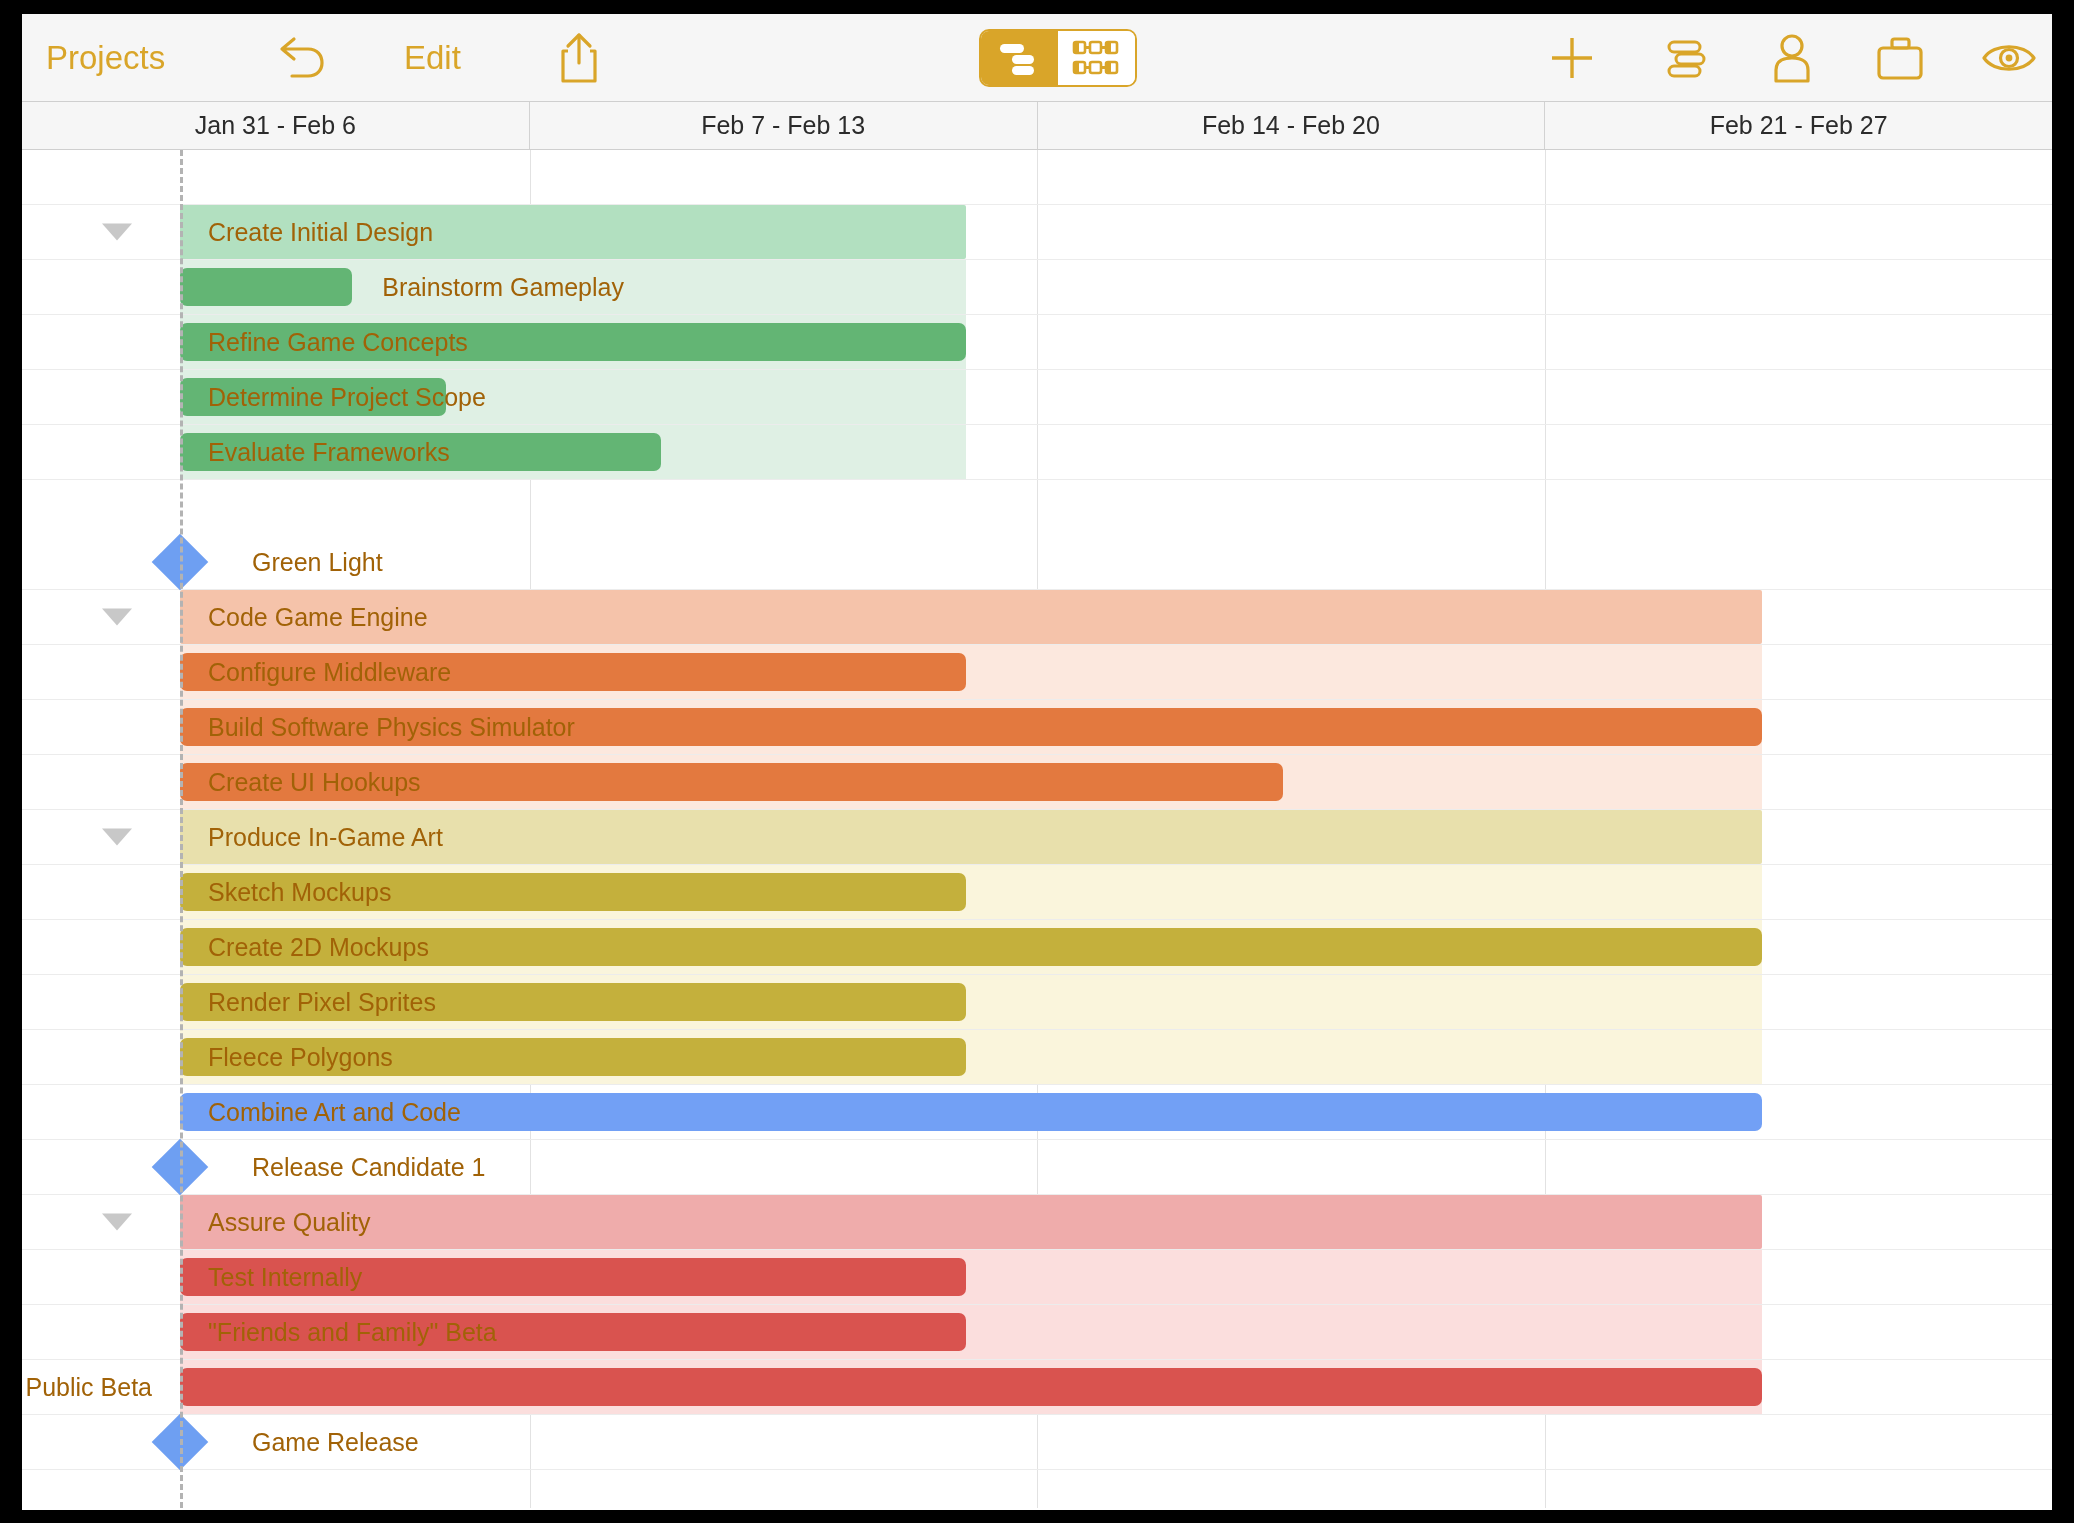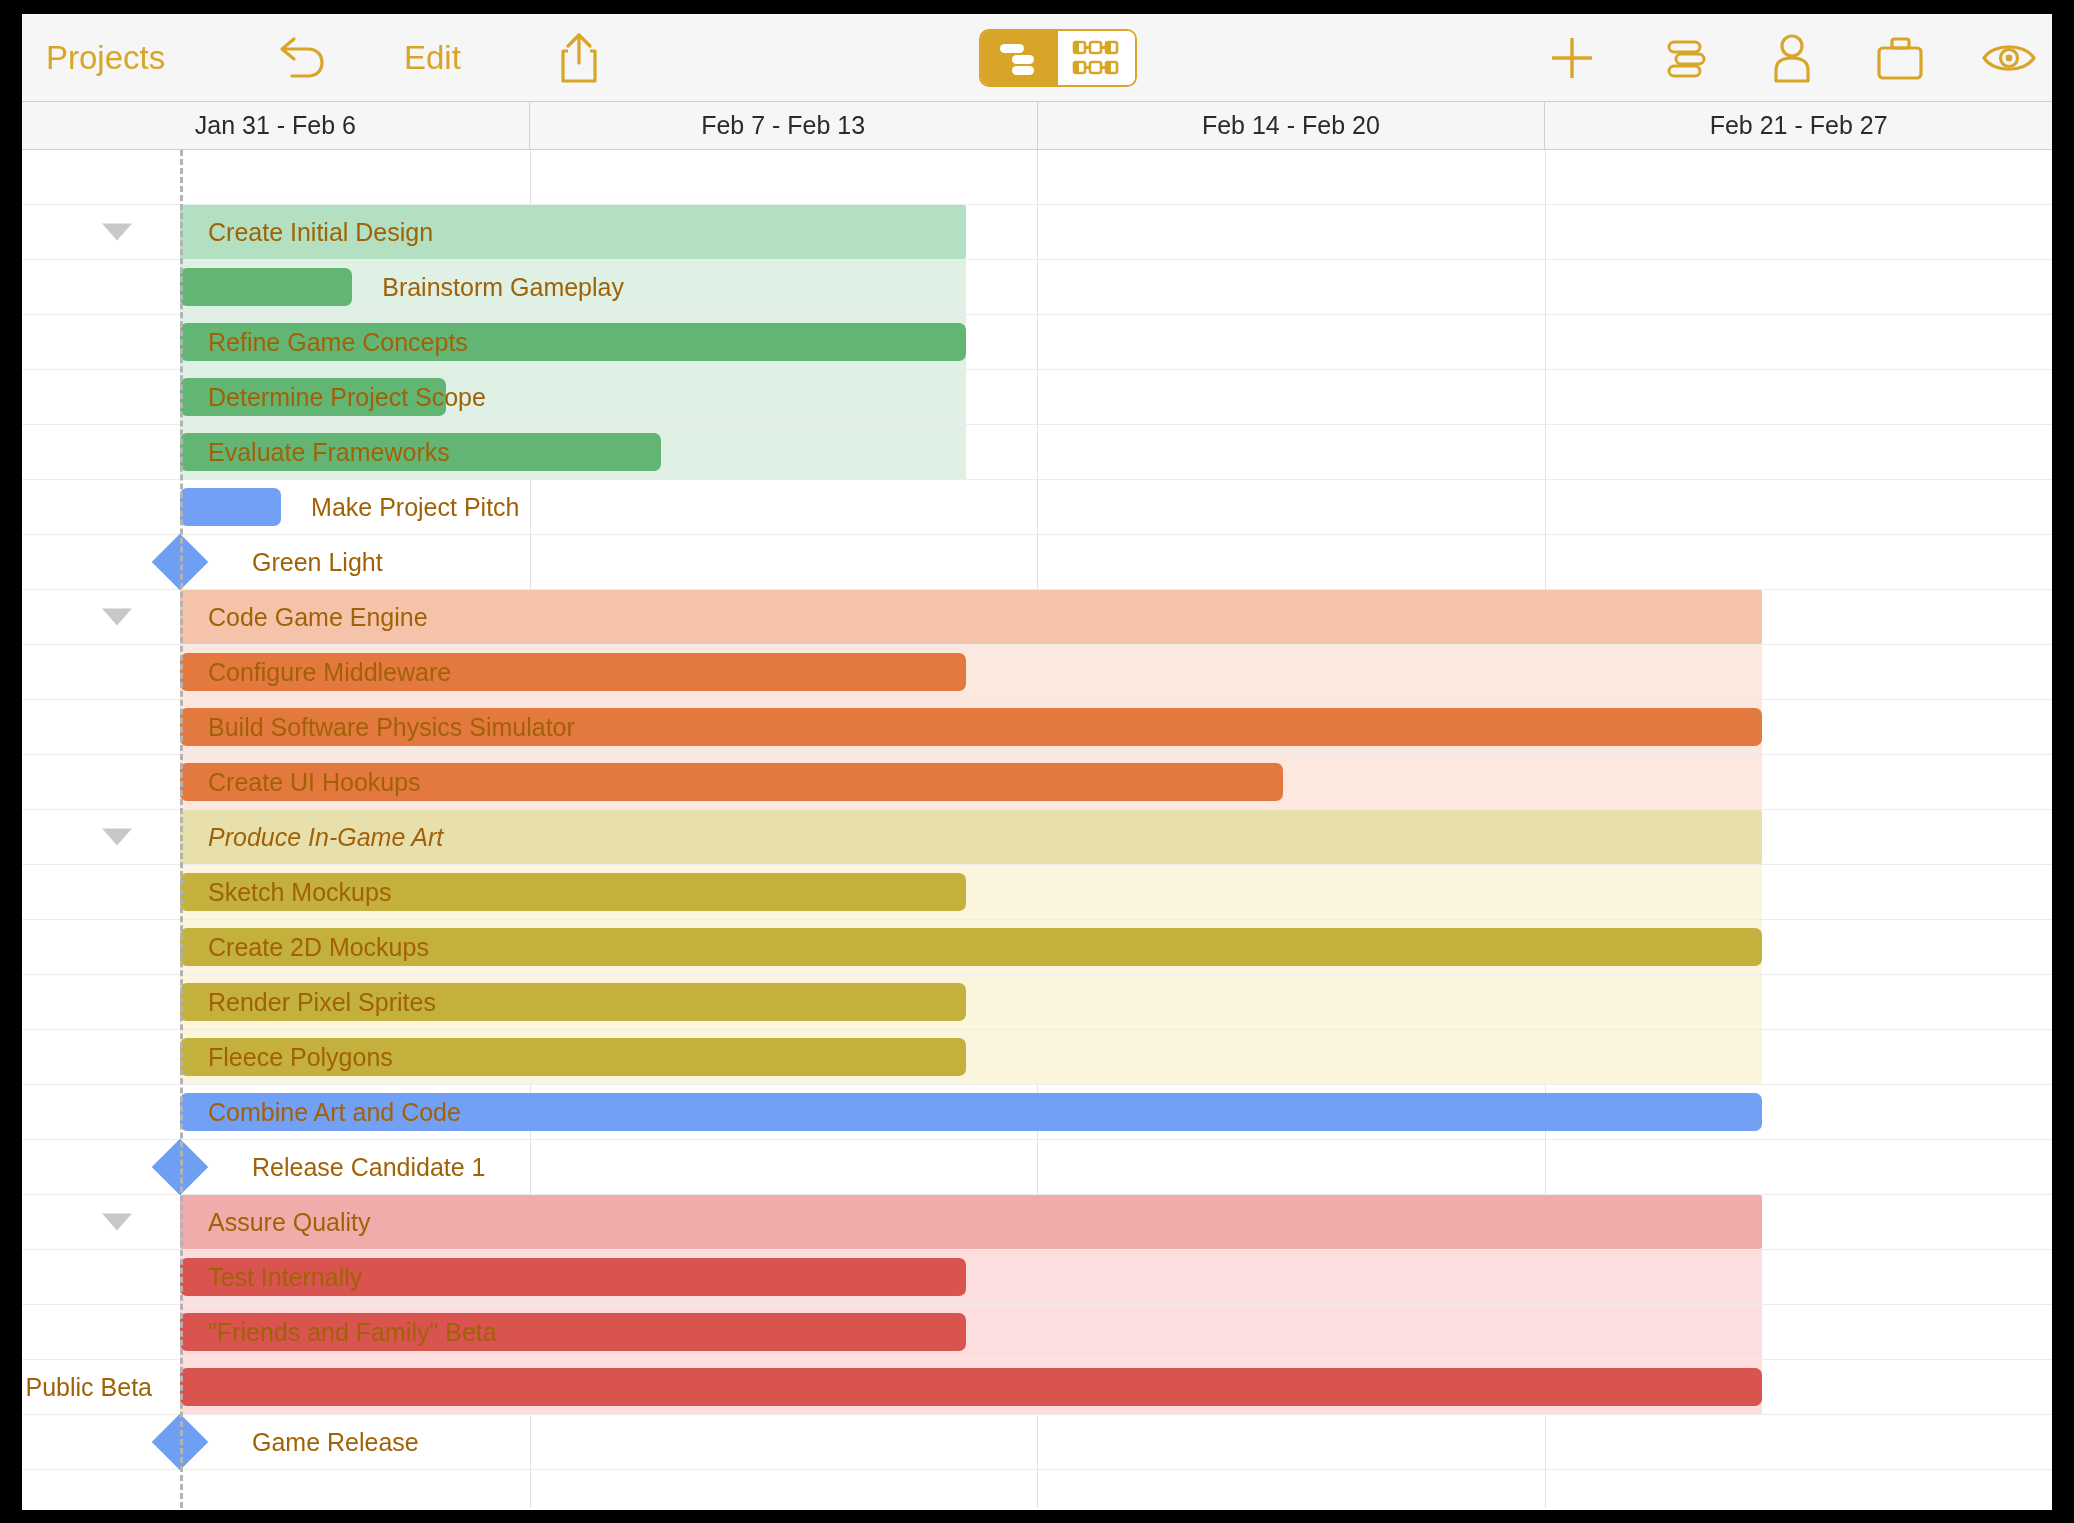--- a/index.html
+++ b/index.html
@@ -300,24 +300,20 @@
         <div class="row" style="top: 220px;">
           <div class="tint" style="left: 158px; width: 786.24px; background: rgb(223, 240, 228);"></div>
           <div class="bar" style="left: 158px; width: 265.824px; background: rgb(99, 181, 116);"></div>
           <div class="bar-label" style="left: 186px;">Determine Project Scope</div>
         </div>
         <div class="row" style="top: 275px; text-decoration: underline;">
           <div class="tint" style="left: 158px; width: 786.24px; background: rgb(223, 240, 228);"></div>
           <div class="bar" style="left: 158px; width: 481.104px; background: rgb(99, 181, 116);"></div>
           <div class="bar-label" style="left: 186px;">Evaluate Frameworks</div>
         </div>
-        <div class="row" style="top: 330px;">
-          <div class="bar" style="left: 158px; width: 101.088px; background: rgb(114, 160, 245);"></div>
-          <div class="bar-label" style="left: 289.088px;">Make Project Pitch</div>
-        </div>
         <div class="row" style="top: 385px;">
           <div class="diamond" style="left: 158px; background: rgb(110, 159, 242);"></div>
           <div class="bar-label" style="left: 230px;">Green Light</div>
         </div>
         <div class="row" style="top: 440px;">
           <div class="disc" style="left: 80px;"></div>
           <div class="bar summary" style="left: 158px; width: 1581.84px; background: rgb(245, 195, 170); height: 54px; border-radius: 2px;"></div>
           <div class="bar-label" style="left: 186px;">Code Game Engine</div>
         </div>
         <div class="row" style="top: 495px;">
@@ -328,21 +324,21 @@
         <div class="row" style="top: 550px;">
           <div class="tint" style="left: 158px; width: 1581.84px; background: rgb(252, 232, 222);"></div>
           <div class="bar" style="left: 158px; width: 1581.84px; background: rgb(227, 121, 63);"></div>
           <div class="bar-label" style="left: 186px;">Build Software Physics Simulator</div>
         </div>
         <div class="row" style="top: 605px;">
           <div class="tint" style="left: 158px; width: 1581.84px; background: rgb(252, 232, 222);"></div>
           <div class="bar" style="left: 158px; width: 1102.61px; background: rgb(227, 121, 63);"></div>
           <div class="bar-label" style="left: 186px;">Create UI Hookups</div>
         </div>
-        <div class="row" style="top: 660px; font-style: italic;">
+        <div class="row" style="top: 660px;">
           <div class="disc" style="left: 80px;"></div>
           <div class="bar summary" style="left: 158px; width: 1581.84px; background: rgb(232, 224, 172); height: 54px; border-radius: 2px;"></div>
           <div class="bar-label" style="left: 186px;">Produce In-Game Art</div>
         </div>
         <div class="row" style="top: 715px;">
           <div class="tint" style="left: 158px; width: 1581.84px; background: rgb(250, 245, 220);"></div>
           <div class="bar" style="left: 158px; width: 786.24px; background: rgb(196, 176, 60);"></div>
           <div class="bar-label" style="left: 186px;">Sketch Mockups</div>
         </div>
         <div class="row" style="top: 770px;">

